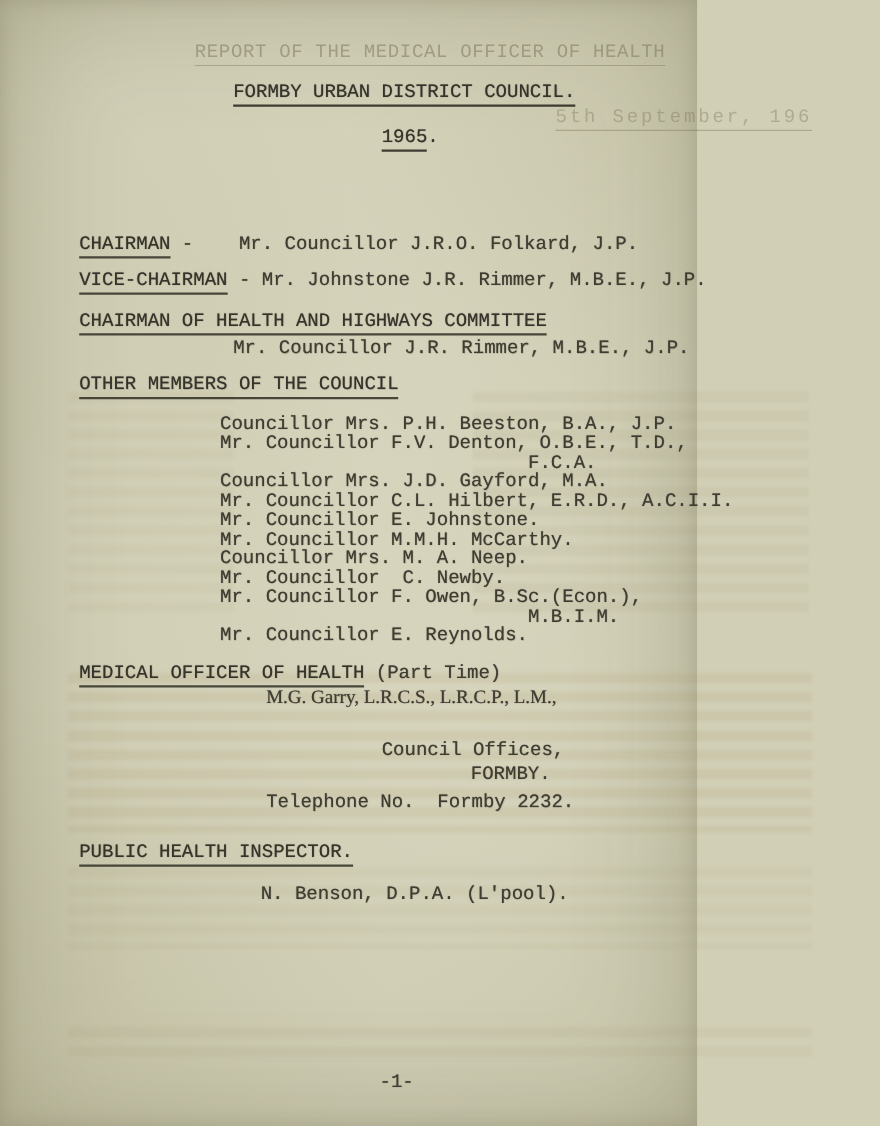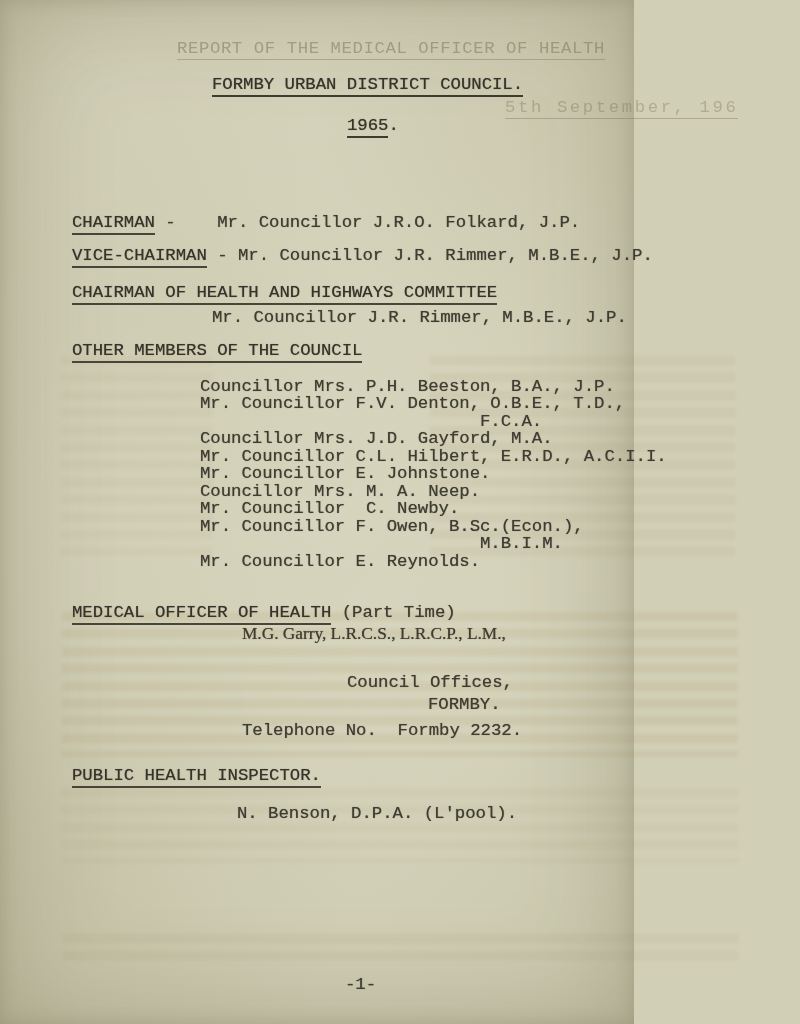--- a/index.html
+++ b/index.html
@@ -71,34 +71,35 @@
   <div class="ghost-band gb-b" style="left:62px;top:612px;width:676px;height:145px;"></div>
   <div class="ghost-band gb-c" style="left:62px;top:788px;width:676px;height:75px;"></div>
   <div class="ghost-band gb-a" style="left:62px;top:934px;width:676px;height:26px;"></div>
 
   <div class="line hd" style="left:212px;top:76px;"><span class="u u2">FORMBY URBAN DISTRICT COUNCIL.</span></div>
 
   <div class="line hd" style="left:347px;top:117px;"><span class="u u2">1965</span><span>.</span></div>
 
   <div class="line" style="left:72px;top:214px;"><span class="u hd">CHAIRMAN</span><span> -    Mr. Councillor J.R.O. Folkard, J.P.</span></div>
 
-  <div class="line" style="left:72px;top:247px;"><span class="u hd">VICE-CHAIRMAN</span><span> - Mr. Councillor J.R. Rimmer, M.B.E., J.P.</span></div>
+  <div class="line" style="left:72px;top:247px;"><span class="u hd">VICE-CHAIRMAN</span><span> - Mr. Johnstone J.R. Rimmer, M.B.E., J.P.</span></div>
 
   <div class="line hd" style="left:72px;top:284px;"><span class="u">CHAIRMAN OF HEALTH AND HIGHWAYS COMMITTEE</span></div>
   <div class="line" style="left:212px;top:309px;">Mr. Councillor J.R. Rimmer, M.B.E., J.P.</div>
 
   <div class="line hd" style="left:72px;top:342px;"><span class="u">OTHER MEMBERS OF THE COUNCIL</span></div>
 
   <div class="members">
     <div class="mline">Councillor Mrs. P.H. Beeston, B.A., J.P.</div>
     <div class="mline">Mr. Councillor F.V. Denton, O.B.E., T.D.,</div>
     <div class="mline">                           F.C.A.</div>
     <div class="mline">Councillor Mrs. J.D. Gayford, M.A.</div>
     <div class="mline">Mr. Councillor C.L. Hilbert, E.R.D., A.C.I.I.</div>
     <div class="mline">Mr. Councillor E. Johnstone.</div>
+    <div class="mline">Mr. Councillor M.M.H. McCarthy.</div>
     <div class="mline">Councillor Mrs. M. A. Neep.</div>
     <div class="mline">Mr. Councillor  C. Newby.</div>
     <div class="mline">Mr. Councillor F. Owen, B.Sc.(Econ.),</div>
     <div class="mline">                           M.B.I.M.</div>
     <div class="mline">Mr. Councillor E. Reynolds.</div>
   </div>
 
   <div class="line" style="left:72px;top:604px;"><span class="u hd">MEDICAL OFFICER OF HEALTH</span><span> (Part Time)</span></div>
   <div class="line" style="left:242px;top:625px;font-family:Liberation Serif, serif;">M.G. Garry, L.R.C.S., L.R.C.P., L.M.,</div>
   <div class="line" style="left:347px;top:674px;">Council Offices,</div>

